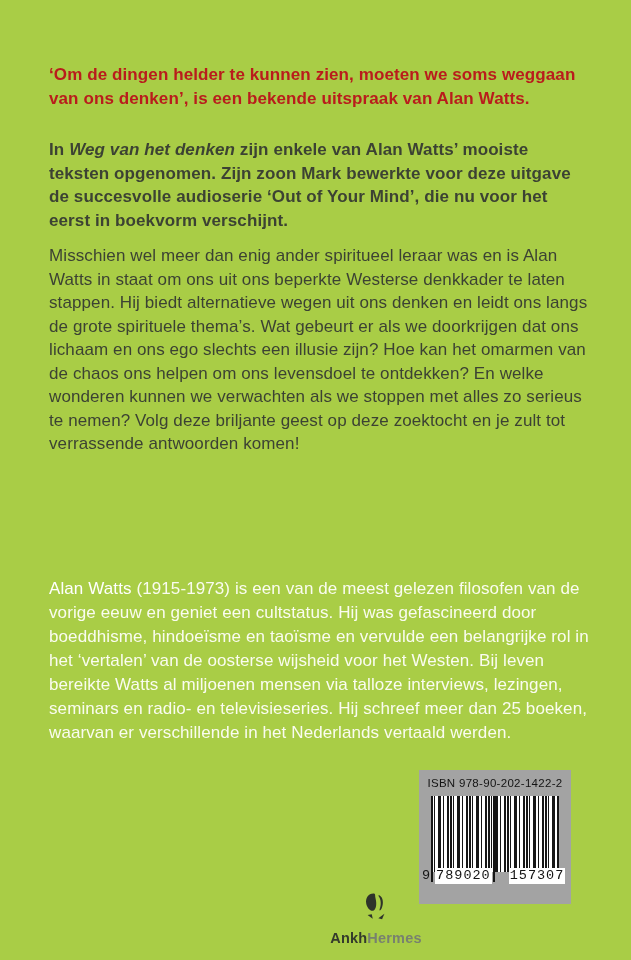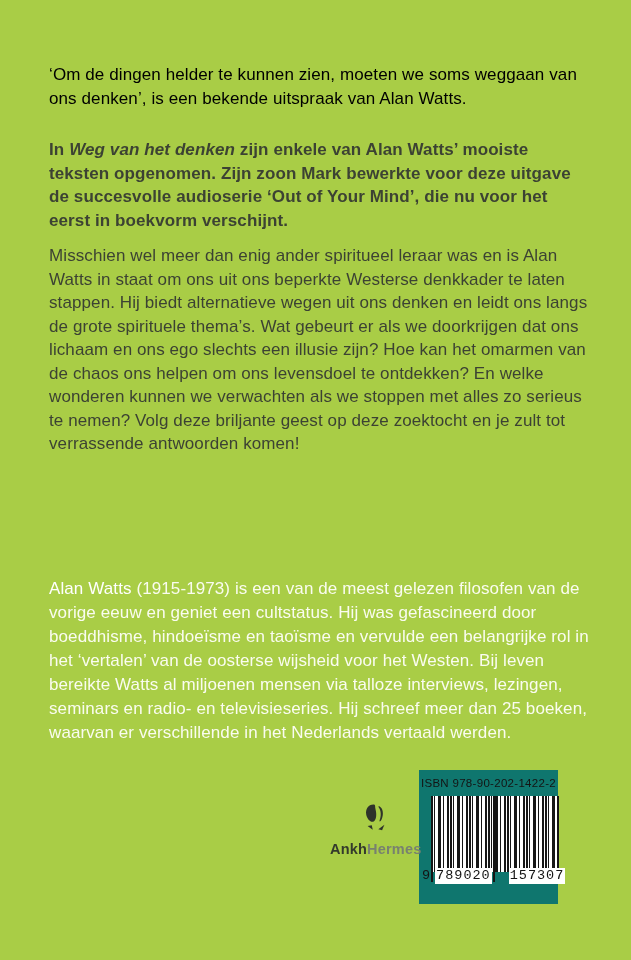--- a/index.html
+++ b/index.html
@@ -12,35 +12,35 @@
   }
   .par{
     position:absolute;
     left:49px;width:540px;
     margin:0;
     font-size:17px;
     line-height:23.5px;
     color:#3c4233;
     letter-spacing:0.1px;
   }
-  .par.bold{font-weight:400;color:#000000;}
+  .par.bold{font-weight:700;color:#b91c1c;}
   .par em{font-style:italic;}
   .par.bio{color:#fafcf0;line-height:24px;}
   .par.bio strong{font-weight:400;color:#ffffff;}
 
   .quote{top:63px;}
   .intro{top:138px;font-weight:bold;}
   .body-par{top:244px;}
   .tagline{top:504px;}
   .bio{top:577px;}
 
   
   .isbn-box{
     position:absolute;left:419px;top:770px;
-    width:139px;height:134px;background:#0f766e;
+    width:152px;height:134px;background:#a3a3a3;
   }
   .isbn-label{
     position:absolute;top:7px;left:0;width:100%;
     text-align:center;font-size:11.5px;letter-spacing:0.3px;
     color:#141414;white-space:nowrap;
   }
   .barcode-wrap{position:absolute;left:12px;top:26px;width:128px;height:86px;}
   .bars{
     position:absolute;left:0;top:0;width:128px;height:76px;
     background:repeating-linear-gradient(90deg,
@@ -59,21 +59,21 @@
     display:flex;align-items:flex-start;
     font-family:"Liberation Mono","DejaVu Sans Mono",monospace;
     font-size:13.5px;font-weight:400;color:#141414;line-height:16px;
   }
   .ean-digits span{background:#ffffff;padding:0 1px;}
   .ean-first{margin-left:-10px;margin-right:4px;background:transparent !important;}
   .ean-g1{margin-right:17px;letter-spacing:1px;}
   .ean-g2{letter-spacing:1px;}
 
   
-  .publisher{position:absolute;left:330px;top:803px;width:92px;text-align:left;}
+  .publisher{position:absolute;left:330px;top:892px;width:92px;text-align:center;}
   .publisher svg{display:block;margin:0 auto 4px auto;}
   .pub-name{font-size:14.5px;letter-spacing:0.2px;line-height:16px;white-space:nowrap;}
   .pub-name .dark{color:#343a2c;font-weight:700;}
   .pub-name .light{color:#78816f;font-weight:700;}
 </style>
 </head>
 <body>
 
 <div class="page">
 

